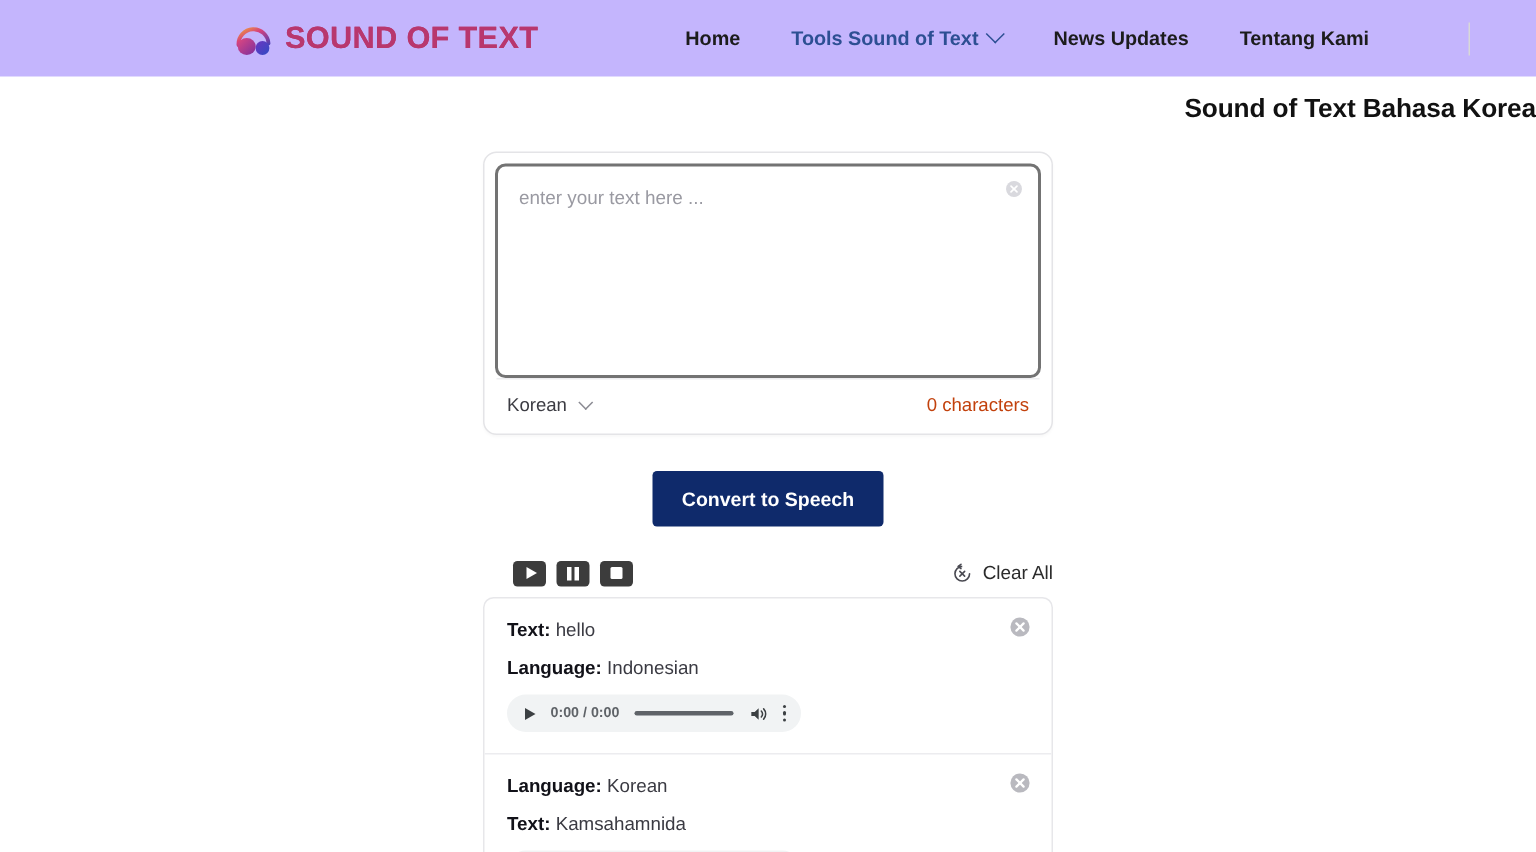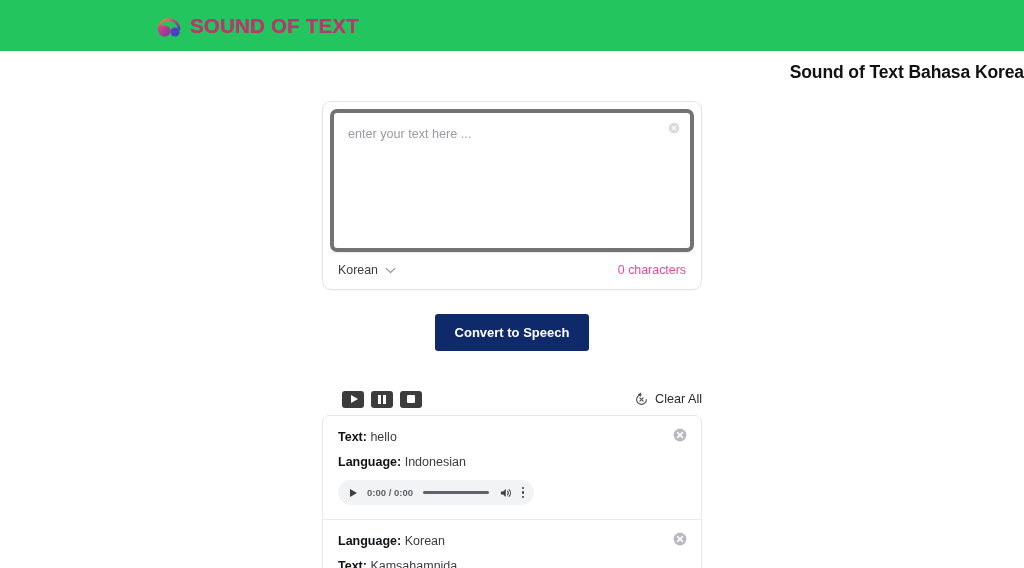--- a/index.html
+++ b/index.html
@@ -10,21 +10,21 @@
     font-family: "Liberation Sans", sans-serif;
     color: #1a1a1a;
     overflow: hidden;
   }
 
   
   .header {
     height: 51px;
     display: flex;
     align-items: center;
-    background: #22c55e;
+    background: #c4b5fd;
     position: relative;
   }
   .brand {
     display: flex;
     align-items: center;
     gap: 8px;
     margin-left: 156px;
   }
   .brand-icon { width: 26px; height: 24px; display: block; flex: none; }
   .brand-text {
@@ -84,21 +84,21 @@
   .input-card {
     margin-top: 18px;
     border: 1px solid #e4e4e7;
     border-radius: 9px;
     background: #ffffff;
     box-shadow: 0 1px 2px rgba(0,0,0,0.03);
     padding: 7px;
   }
   .textarea-box {
     position: relative;
-    border: 4px solid #737373;
+    border: 2px solid #737373;
     border-radius: 7px;
     height: 143px;
     padding: 13px 14px;
     background: #fff;
   }
   .ta-placeholder {
     font-size: 12.6px;
     color: #9a9aa2;
     line-height: 1.4;
     cursor: text;
@@ -122,21 +122,21 @@
     font-size: 12.4px; color: #3c3c43;
     cursor: pointer;
   }
   .chev-gray {
     width: 7px; height: 7px;
     border-right: 1.4px solid #8a8a92;
     border-bottom: 1.4px solid #8a8a92;
     transform: rotate(45deg) translate(-1.5px,-1.5px);
     display: inline-block;
   }
-  .char-count { font-size: 12.4px; color: #ec4899; margin-left: 32px; }
+  .char-count { font-size: 12.4px; color: #c2410c; margin-left: 32px; }
 
   
   .convert-row { text-align: center; margin-top: 24px; }
   .convert-btn {
     display: inline-block;
     background: #0f2a6b;
     color: #ffffff;
     font-size: 13px;
     font-weight: bold;
     padding: 11px 20px;
@@ -144,21 +144,21 @@
     border-radius: 3px;
     cursor: pointer;
     font-family: "Liberation Sans", sans-serif;
   }
 
   
   .controls-row {
     display: flex;
     align-items: center;
     justify-content: space-between;
-    margin-top: 38px;
+    margin-top: 21px;
     height: 20px;
     padding-left: 20px;
   }
   .media-btns { display: flex; gap: 7px; }
   .media-btn {
     width: 22px; height: 17px;
     background: #3c3c3c;
     border-radius: 3px;
     display: flex; align-items: center; justify-content: center;
     cursor: pointer;
@@ -271,20 +271,37 @@
           <stop offset="100%" stop-color="#2f4bc4"></stop>
         </linearGradient>
       </defs>
       <path d="M3 16 A10 10 0 0 1 23 15" fill="none" stroke="url(#hpg)" stroke-width="2.6" stroke-linecap="round"></path>
       <ellipse cx="8.5" cy="17" rx="6" ry="5.6" fill="url(#hpg2)"></ellipse>
       <ellipse cx="19" cy="18" rx="4.6" ry="4.6" fill="url(#hpg3)"></ellipse>
     </svg>
     <span class="brand-text">SOUND OF TEXT</span>
   </div>
 
+  <div class="nav">
+    <div class="nav-item">
+      <span>Home</span>
+    </div>
+    <div class="nav-item active">
+      <span>Tools Sound of Text</span>
+      <span class="chev"></span>
+    </div>
+    <div class="nav-item">
+      <span>News Updates</span>
+    </div>
+    <div class="nav-item">
+      <span>Tentang Kami</span>
+    </div>
+    <div class="nav-divider"></div>
+
+  </div>
 </div>
 
 <div class="page-title">Sound of Text Bahasa Korea</div>
 
 <div class="wrap">
 
   <div class="input-card">
     <div class="textarea-box">
       <div class="ta-placeholder">enter your text here ...</div>
       <svg class="clear-x" viewBox="0 0 14 14">

